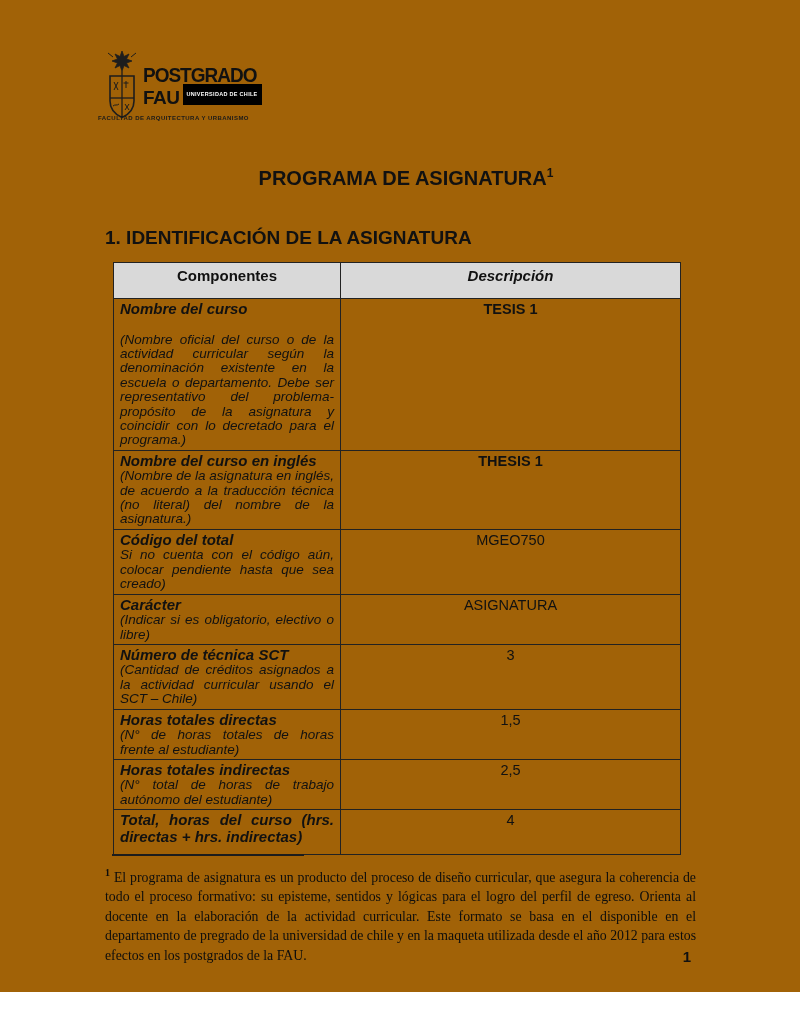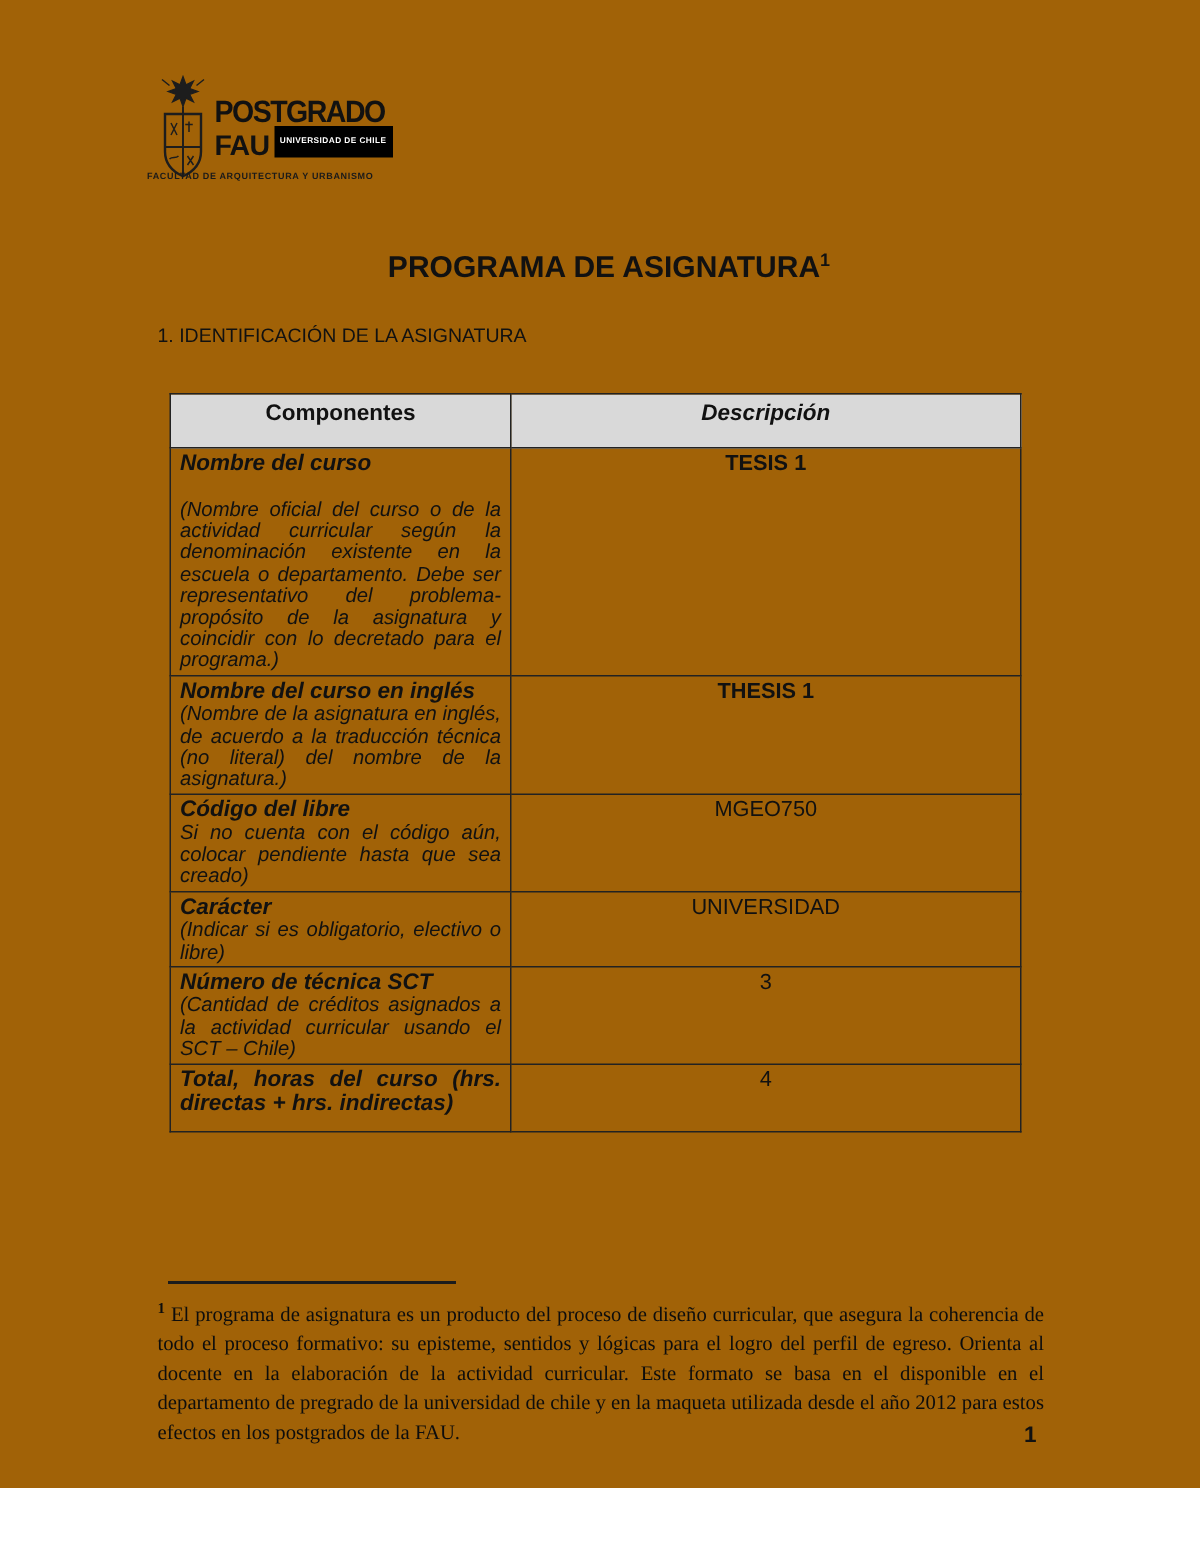--- a/index.html
+++ b/index.html
@@ -24,21 +24,21 @@
   .logo-textcol{margin-left:2px;padding-top:18px;}
   .brand1{font-size:19px;font-weight:800;letter-spacing:-1px;line-height:18px;transform:scaleY(1.08);transform-origin:left top;}
   .brand-row{display:flex;align-items:flex-end;line-height:17px;}
   .brand2{font-size:19px;font-weight:800;letter-spacing:-0.5px;}
   .brand-box{background:#000;color:#fff;font-size:5.5px;font-weight:700;letter-spacing:.3px;padding:2px 4px;margin-left:3px;margin-bottom:1px;white-space:nowrap;}
   .faculty{position:absolute;left:98px;top:115px;font-size:6px;font-weight:700;letter-spacing:.45px;color:#1a1a1a;white-space:nowrap;}
 
   
   .doc-title{position:absolute;left:6px;top:166px;width:100%;text-align:center;font-size:20px;font-weight:700;}
   .doc-title sup{font-size:12px;}
-  .section-heading{position:absolute;left:105px;top:216px;font-size:13px;font-weight:400;}
+  .section-heading{position:absolute;left:105px;top:227px;font-size:19px;font-weight:700;}
 
   
   table.idtable{
     position:absolute;left:113px;top:262px;
     width:567px;border-collapse:collapse;table-layout:fixed;
   }
   table.idtable th,table.idtable td{
     border:1.6px solid var(--border);
     padding:2px 6px;vertical-align:top;
   }
@@ -126,38 +126,52 @@
       </tr>
       <tr class="r2">
         <td>
           <div class="cell-title">Nombre del curso en inglés</div>
           <div class="cell-note">(Nombre de la asignatura en inglés, de acuerdo a la traducción técnica (no literal) del nombre de la asignatura.)</div>
         </td>
         <td class="val bold">THESIS 1</td>
       </tr>
       <tr class="r3">
         <td>
-          <div class="cell-title">Código del libre</div>
+          <div class="cell-title">Código del total</div>
           <div class="cell-note">Si no cuenta con el código aún, colocar pendiente hasta que sea creado)</div>
         </td>
         <td class="val">MGEO750</td>
       </tr>
       <tr class="r4">
         <td>
           <div class="cell-title">Carácter</div>
           <div class="cell-note">(Indicar si es obligatorio, electivo o libre)</div>
         </td>
-        <td class="val">UNIVERSIDAD</td>
+        <td class="val">ASIGNATURA</td>
       </tr>
       <tr class="r5">
         <td>
           <div class="cell-title">Número de técnica SCT</div>
           <div class="cell-note">(Cantidad de créditos asignados a la actividad curricular usando el SCT – Chile)</div>
         </td>
         <td class="val">3</td>
+      </tr>
+      <tr class="r6">
+        <td>
+          <div class="cell-title">Horas totales directas</div>
+          <div class="cell-note">(N° de horas totales de horas frente al estudiante)</div>
+        </td>
+        <td class="val">1,5</td>
+      </tr>
+      <tr class="r7">
+        <td>
+          <div class="cell-title">Horas totales indirectas</div>
+          <div class="cell-note">(N° total de horas de trabajo autónomo del estudiante)</div>
+        </td>
+        <td class="val">2,5</td>
       </tr>
       <tr class="r8">
         <td>
           <div class="cell-title">Total, horas del curso (hrs. directas + hrs. indirectas)</div>
         </td>
         <td class="val">4</td>
       </tr>
     </tbody>
   </table>
 

